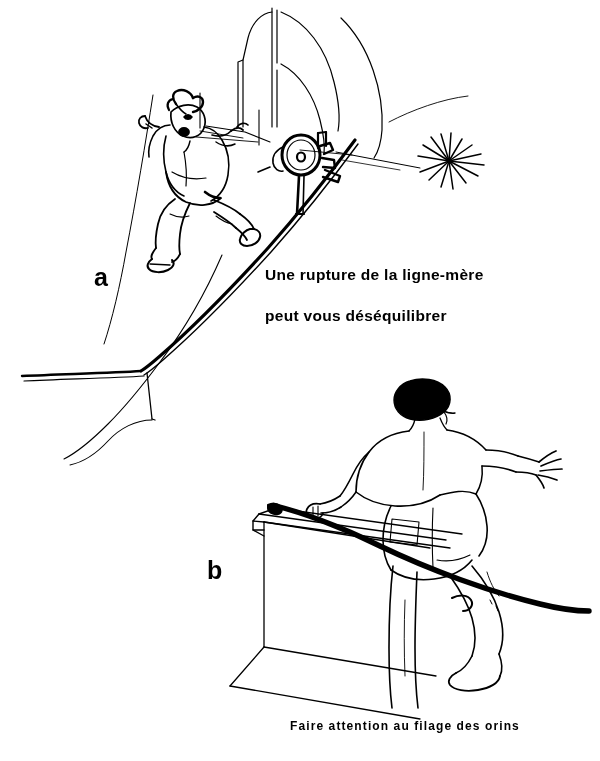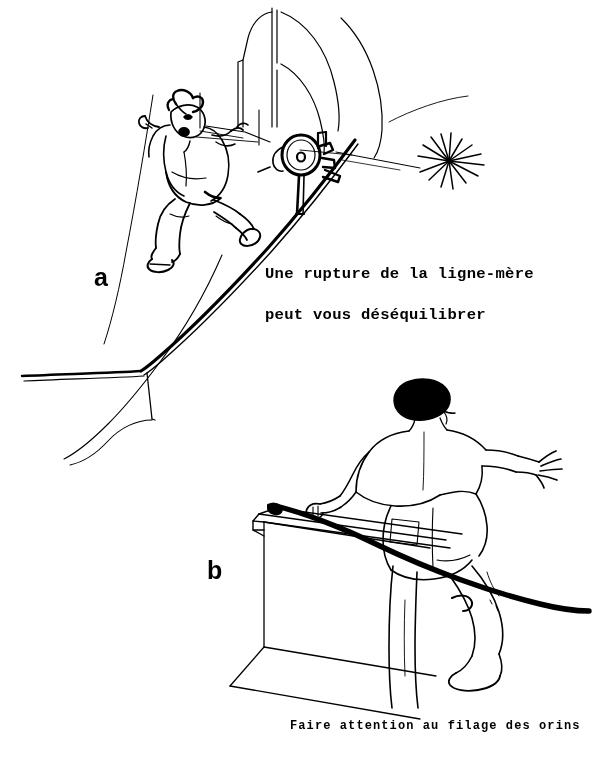--- a/index.html
+++ b/index.html
@@ -32,21 +32,21 @@
     font-size: 25px;
     color: #000000;
     line-height: 1;
     letter-spacing: 0px;
   }
   #label-a { left: 94px; top: 265px; }
   #label-b { left: 207px; top: 558px; }
 
   .caption {
     position: absolute;
-    font-family: Liberation Mono, monospace;
+    font-family: Liberation Sans, sans-serif;
     font-weight: bold;
     color: #000000;
   }
   #caption-a {
     left: 265px;
     top: 264px;
     font-size: 15.5px;
     line-height: 21px;
     letter-spacing: 0.3px;
     width: 330px;

